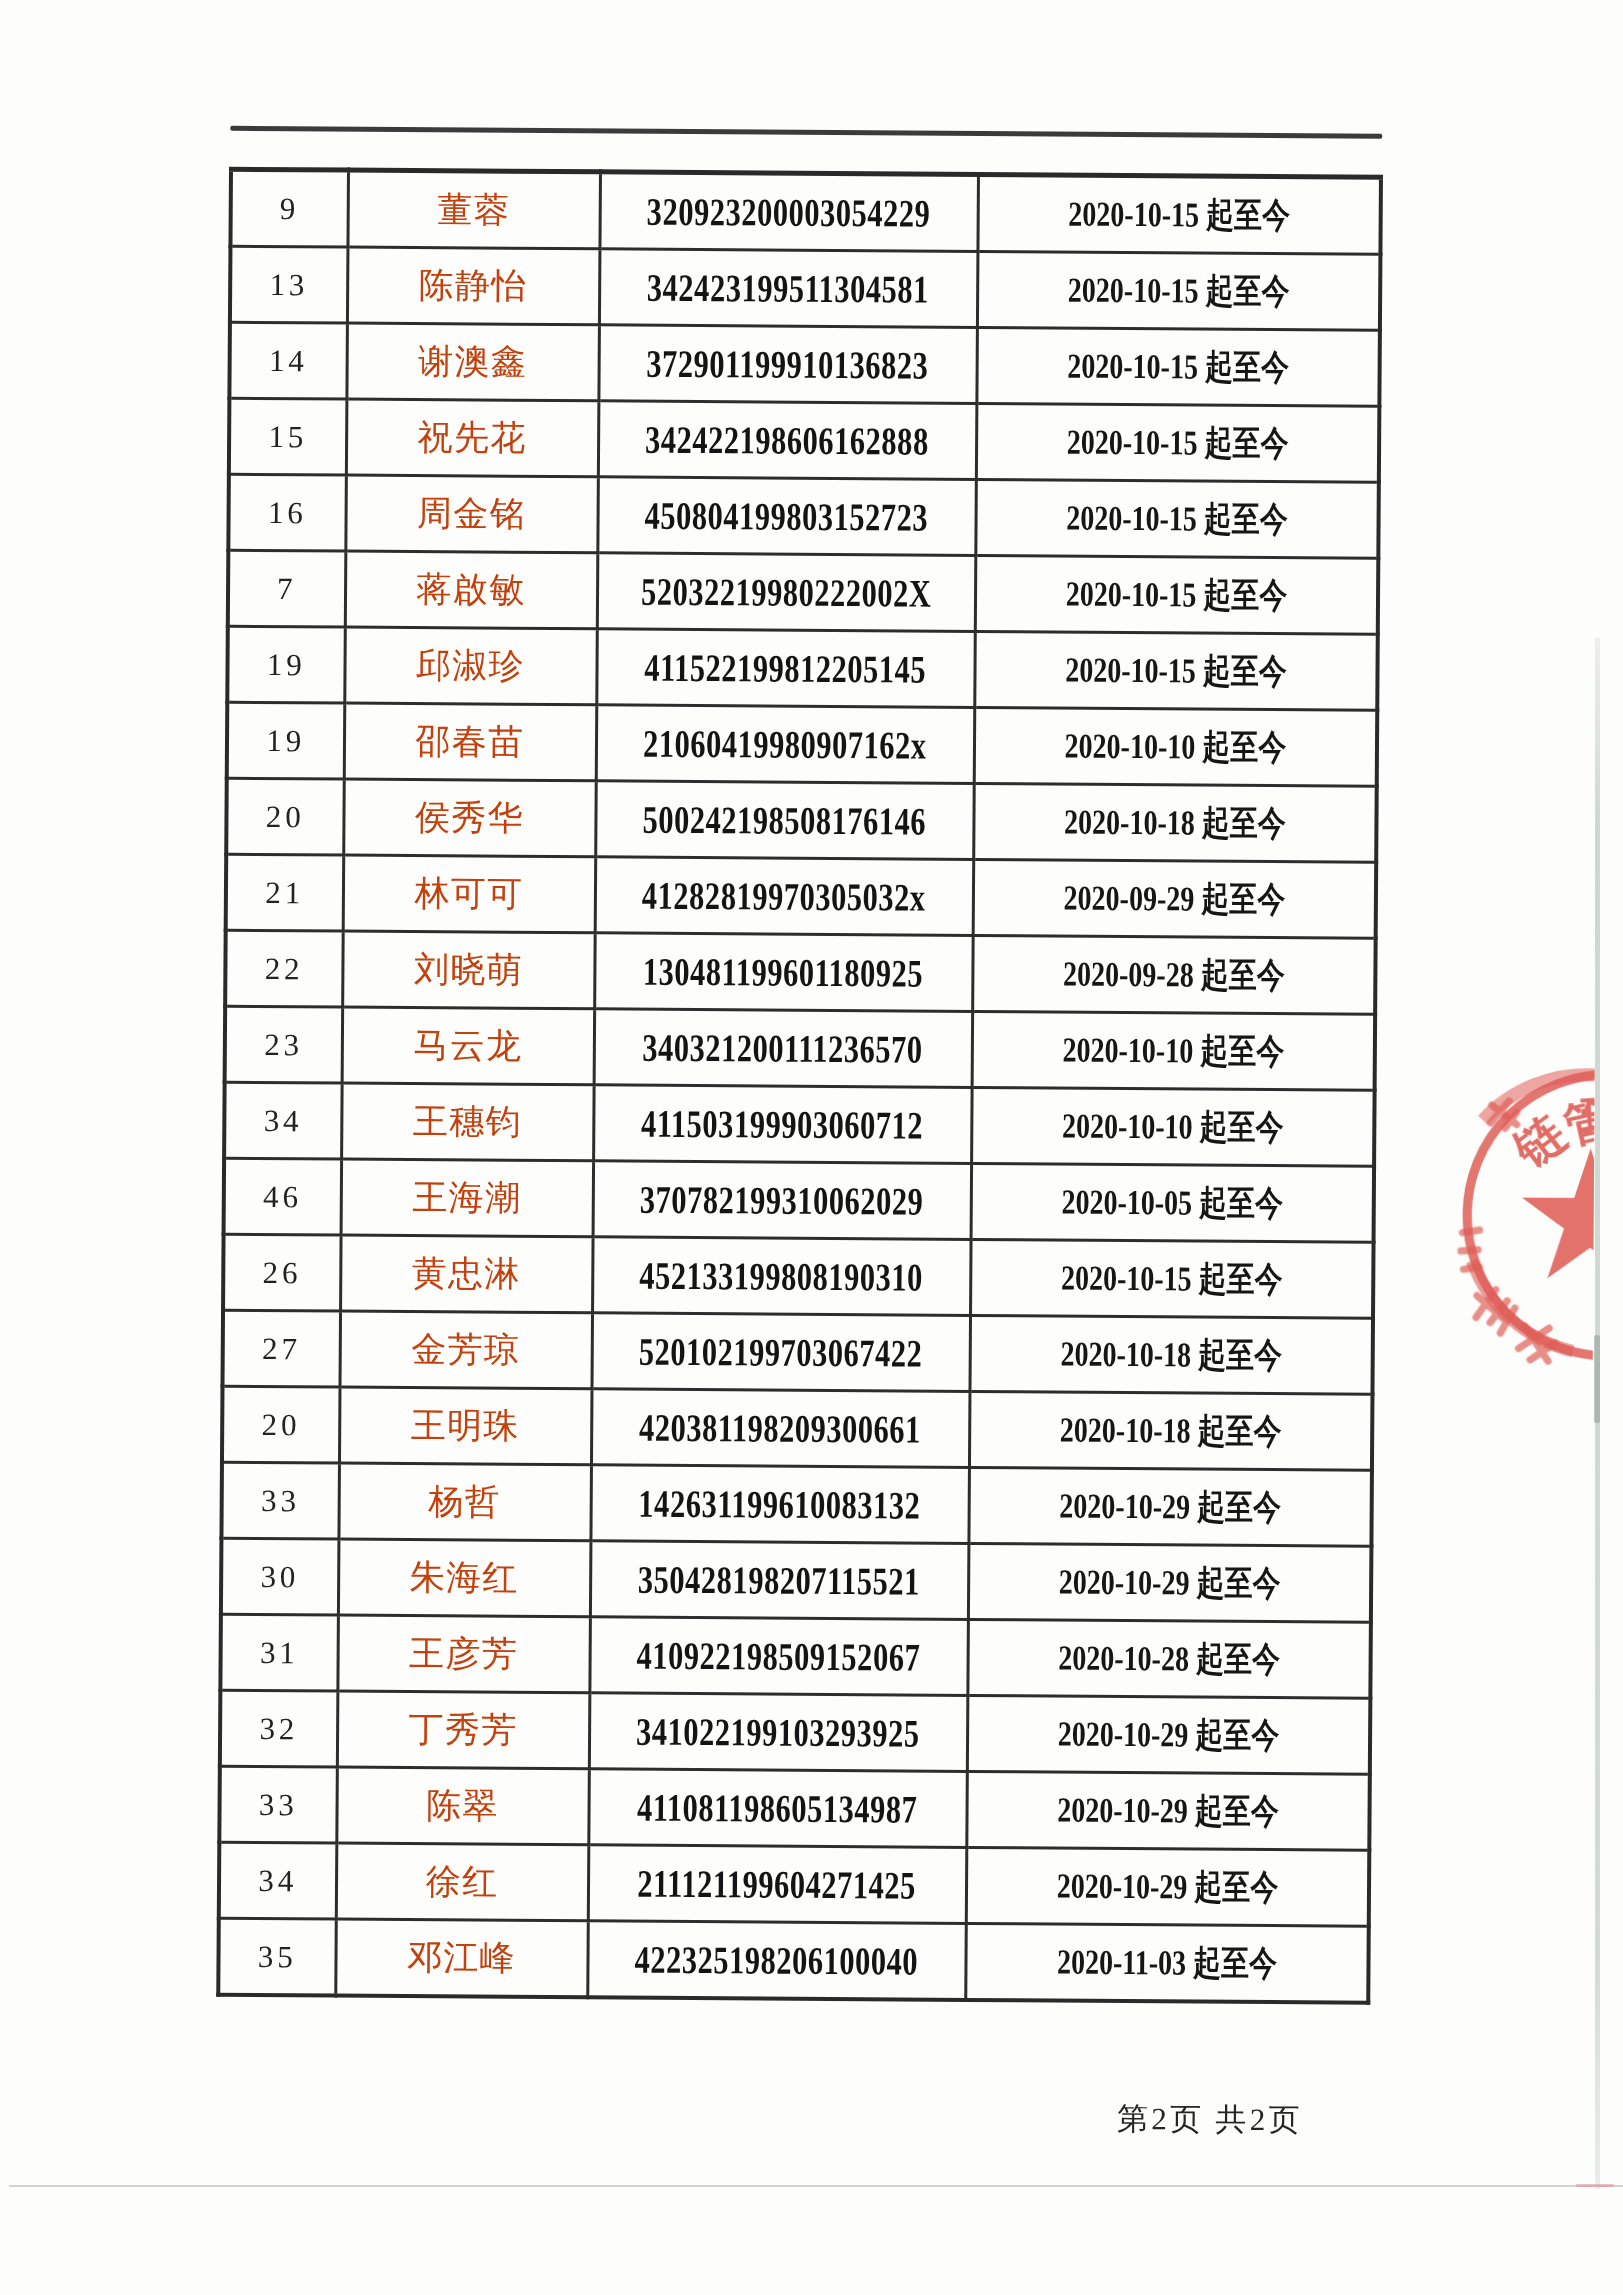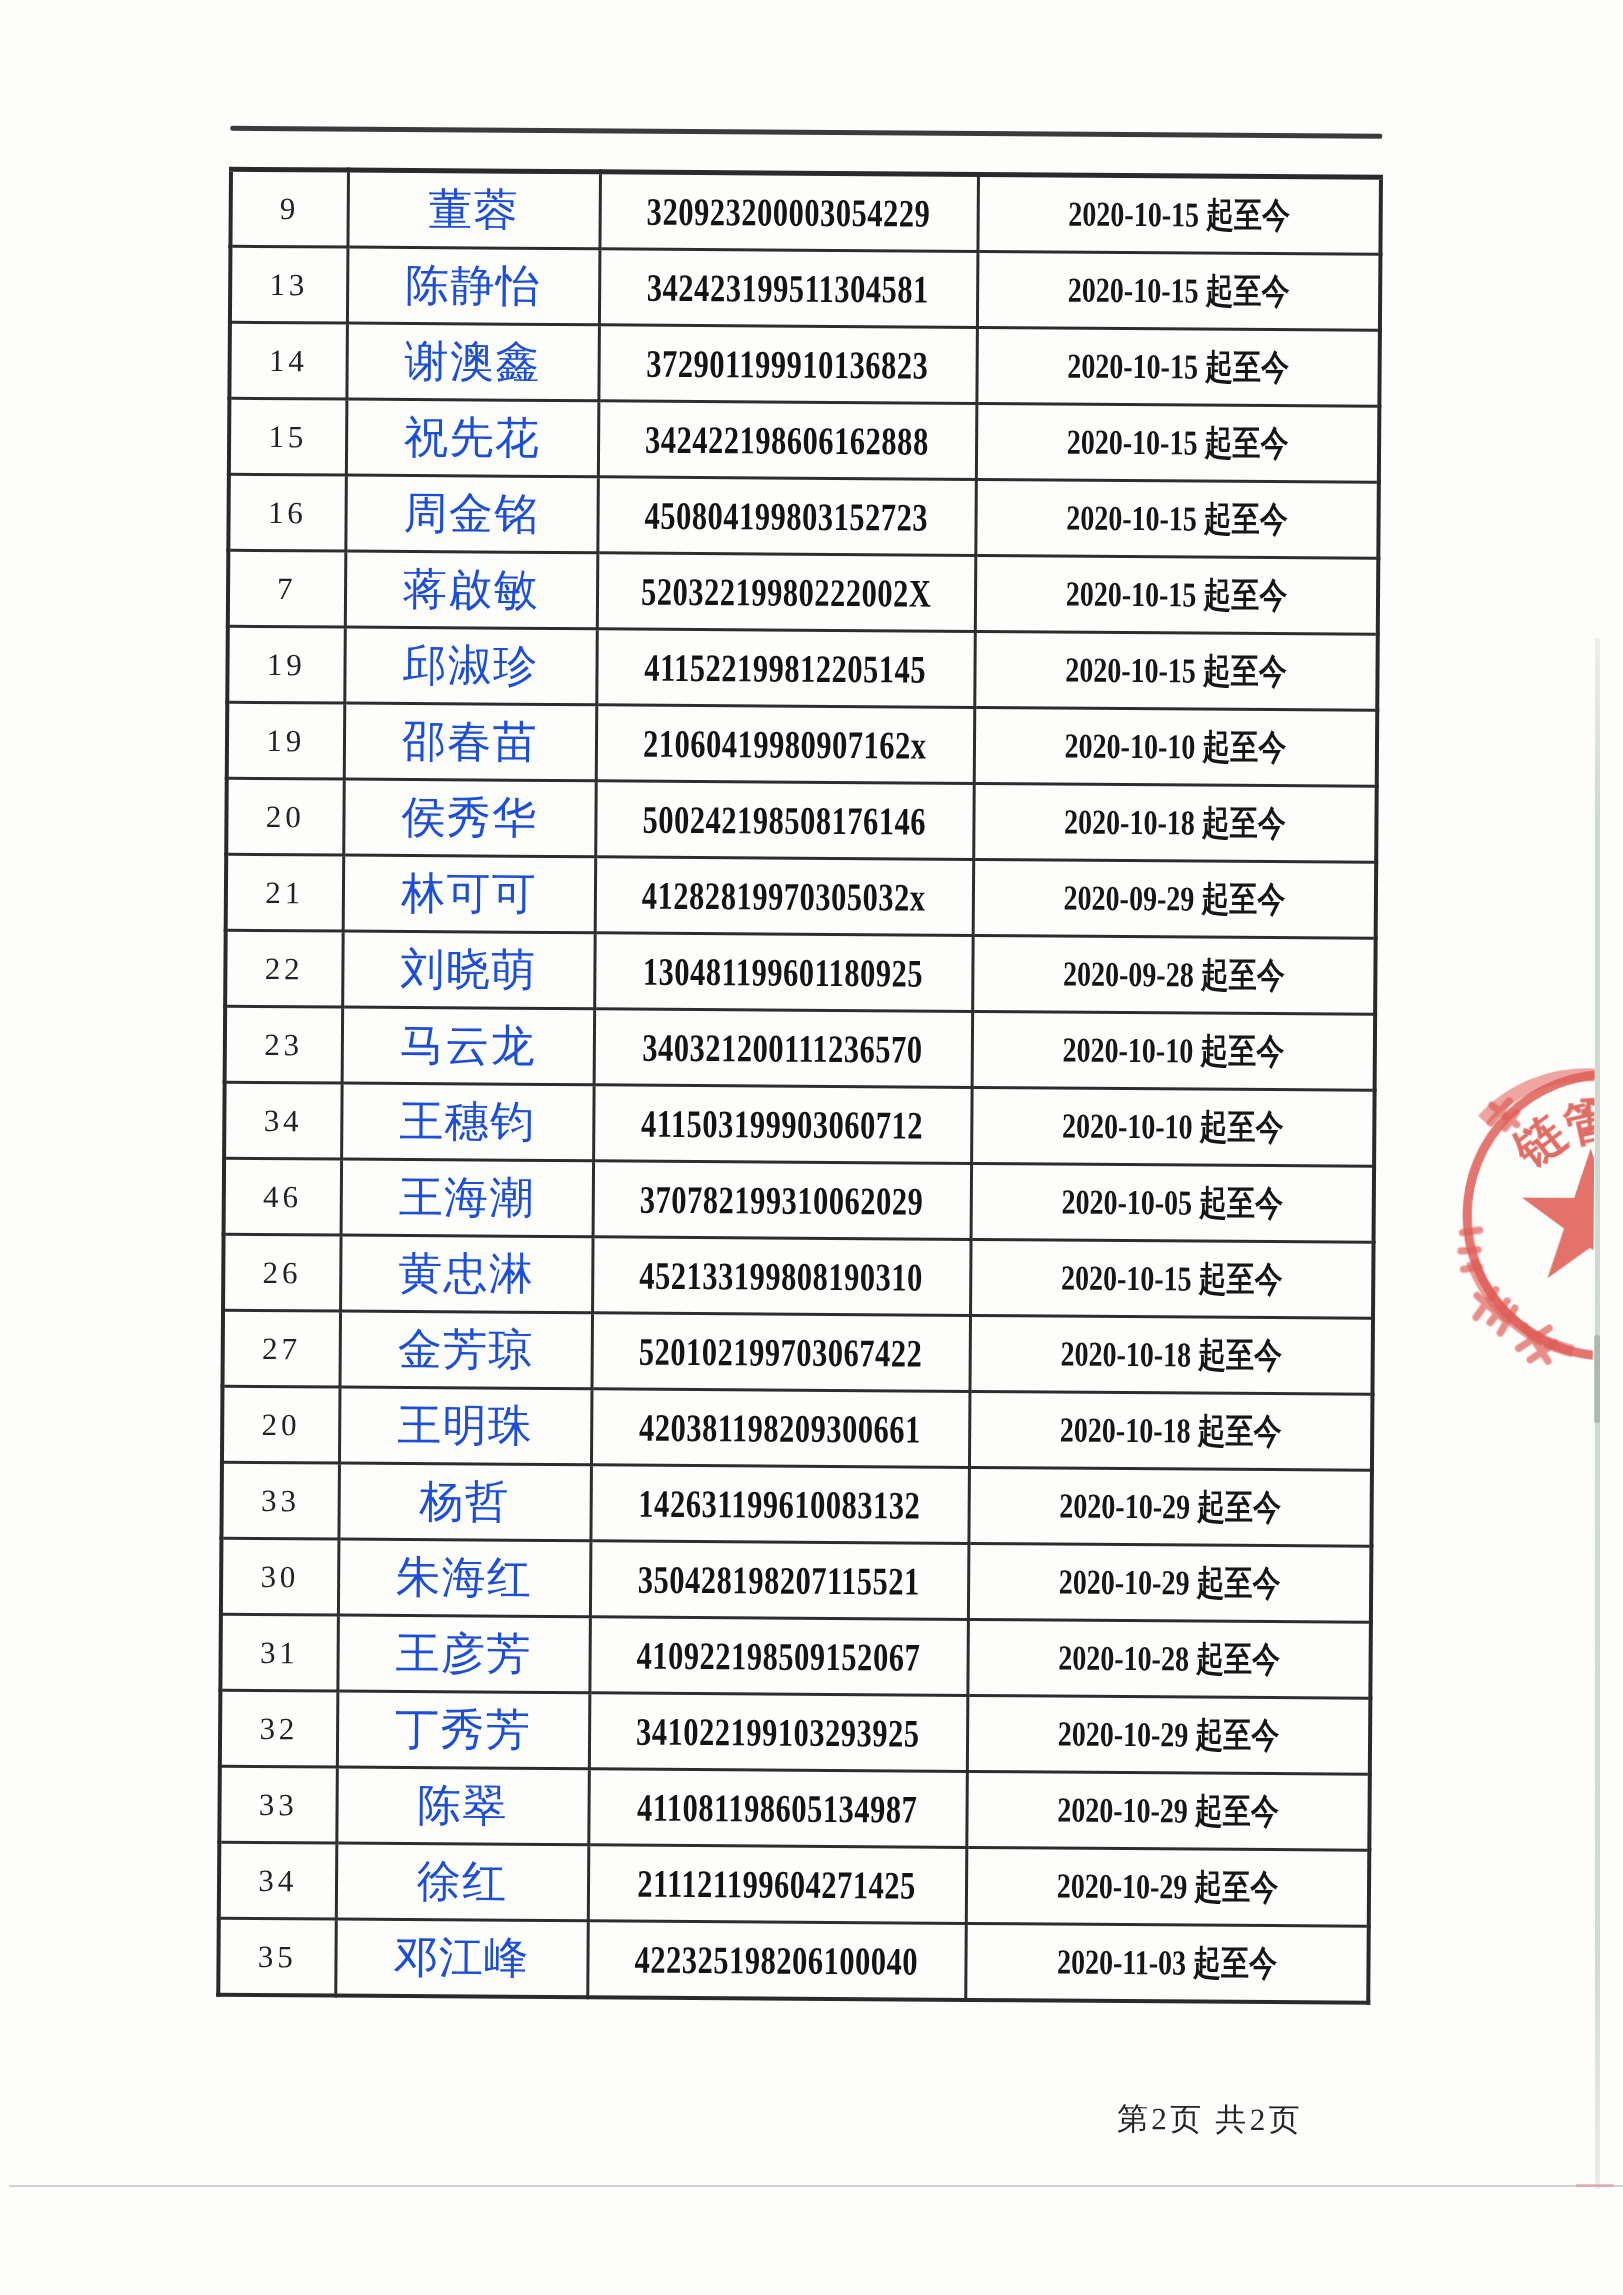--- a/index.html
+++ b/index.html
@@ -32,21 +32,21 @@
     border:3.3px solid #2d2d2d;
     height:73px;
     text-align:center;vertical-align:middle;
     padding:0;overflow:hidden;white-space:nowrap;
   }
   .cell-no span{
     font-size:31px;letter-spacing:3.9px;color:#222;
     display:inline-block;
   }
   .cell-name span{
-    font-size:44px;color:#1d4ed8;letter-spacing:1.3px;
+    font-size:35px;color:#c2410c;letter-spacing:1.3px;
     display:inline-block;
   }
   .cell-id span{
     font-size:39px;font-weight:bold;color:#141414;
     display:inline-block;transform:scaleX(0.78);transform-origin:center;
     letter-spacing:0.7px;
   }
   .cell-period span{
     font-size:35px;font-weight:600;color:#161616;
     display:inline-block;transform:scaleX(0.80);transform-origin:center;

